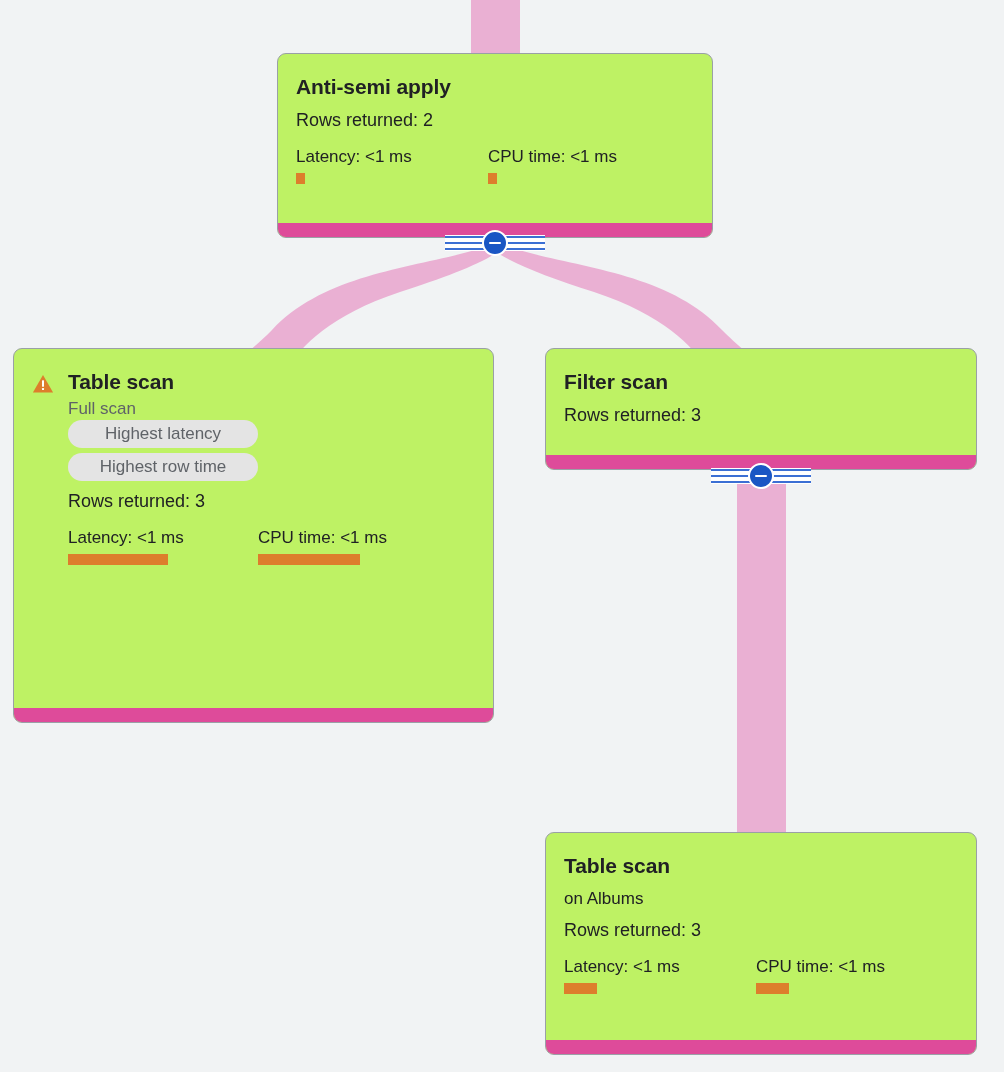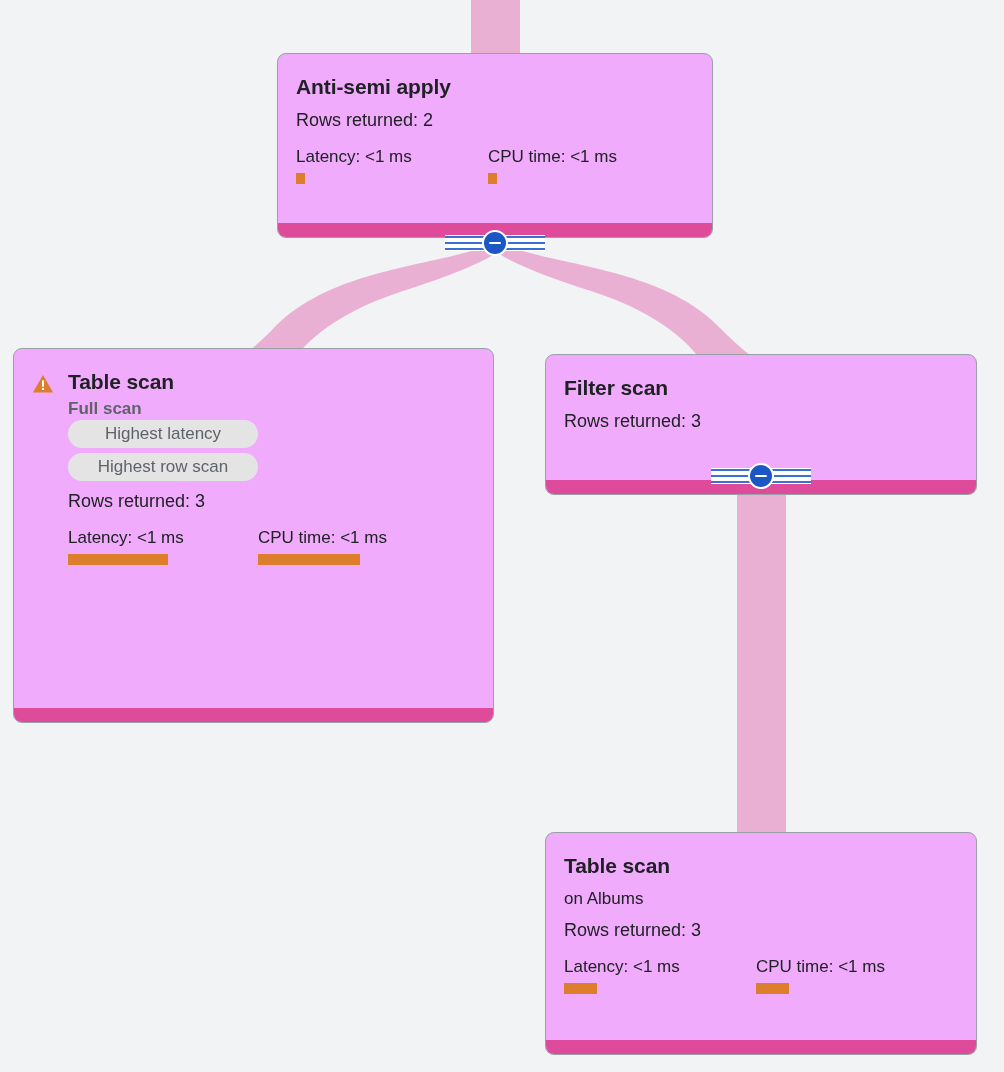--- a/index.html
+++ b/index.html
@@ -30,21 +30,21 @@
     left: 0;
     top: 0;
     width: 1004px;
     height: 1072px;
     pointer-events: none;
   }
 
   
   .node-card {
     position: absolute;
-    background: #f0abfc;
+    background: #bef264;
     border: 1px solid #9aa0a6;
     border-radius: 9px;
     box-sizing: border-box;
     overflow: hidden;
     z-index: 5;
   }
   .card-body {
     padding: 20px 18px 14px 18px;
     box-sizing: border-box;
   }
@@ -77,21 +77,20 @@
   }
   .node-sub {
     font-size: 17px;
     color: #202124;
     margin-top: 9px;
     line-height: 1.3;
   }
   .node-sub.muted {
     color: #5f6368;
     margin-top: 3px;
-    font-weight: bold;
   }
   .node-rows {
     font-size: 18px;
     color: #202124;
     margin-top: 9px;
     line-height: 1.3;
   }
 
   .chip-list {
   }
@@ -248,40 +247,40 @@
         <svg class="warn-icon" viewBox="0 0 24 24" xmlns="http://www.w3.org/2000/svg">
           <path d="M12 2.2 L23 21.2 L1 21.2 Z" fill="#dd7e2c"></path>
           <rect x="10.9" y="8" width="2.2" height="7" fill="#ffffff" rx="0.6"></rect>
           <rect x="10.9" y="16.4" width="2.2" height="2.2" fill="#ffffff" rx="0.6"></rect>
         </svg>
         <div>
           <div class="node-title">Table scan</div>
           <div class="node-sub muted">Full scan</div>
           <div class="chip-list">
             <span class="chip">Highest latency</span>
-            <span class="chip">Highest row scan</span>
+            <span class="chip">Highest row time</span>
           </div>
           <div class="node-rows">Rows returned: 3</div>
           <div class="metrics-row">
             <div class="metric" style="width:190px;">
               <div class="metric-label">Latency: &lt;1 ms</div>
               <div class="metric-bar" style="width:100px;"></div>
             </div>
             <div class="metric">
               <div class="metric-label">CPU time: &lt;1 ms</div>
               <div class="metric-bar" style="width:102px;"></div>
             </div>
           </div>
         </div>
       </div>
     </div>
     <div class="card-accent"></div>
   </div>
 
-  <div class="node-card" style="left:545px; top:348px; width:432px; height:141px;margin-top:6px;">
+  <div class="node-card" style="left:545px; top:348px; width:432px; height:122px;">
     <div class="card-body">
       <div class="node-title">Filter scan</div>
       <div class="node-rows">Rows returned: 3</div>
     </div>
     <div class="card-accent"></div>
   </div>
 
   <div class="collapse-handle" style="left:711px; top:461px;">
     <div class="handle-lines">
       <div class="bgfill"></div>

